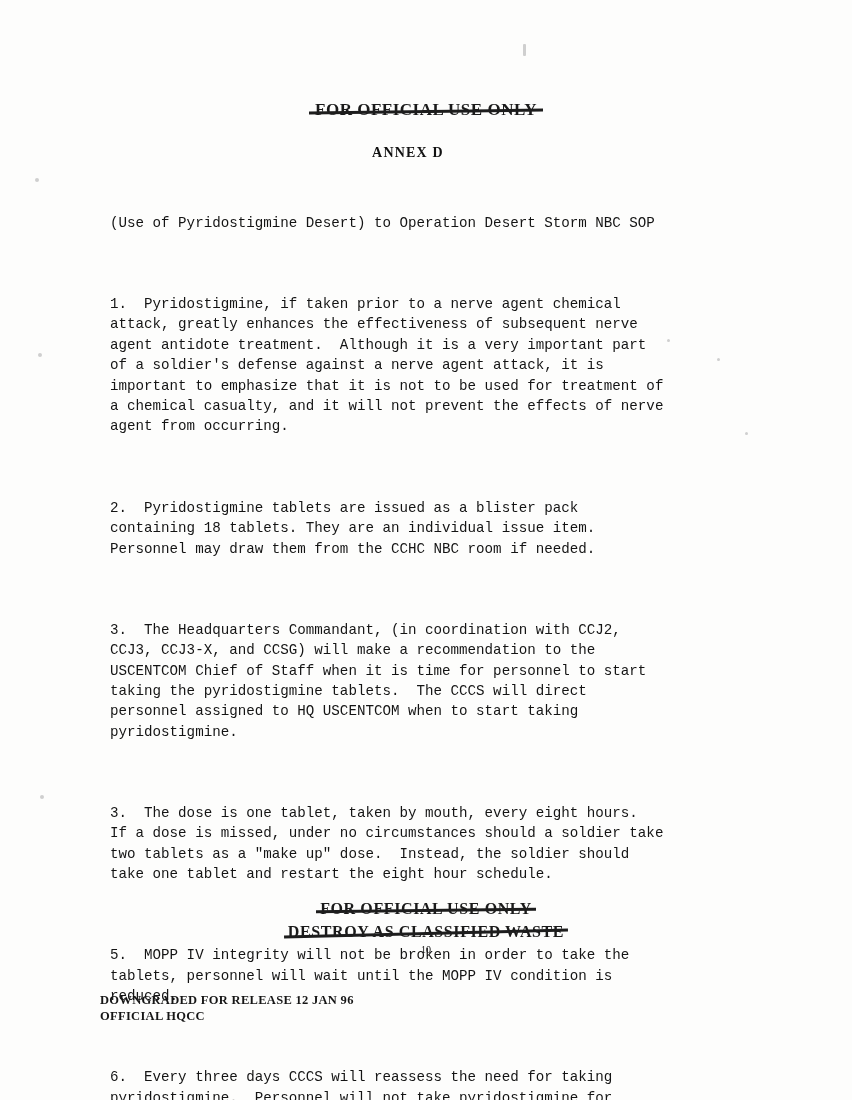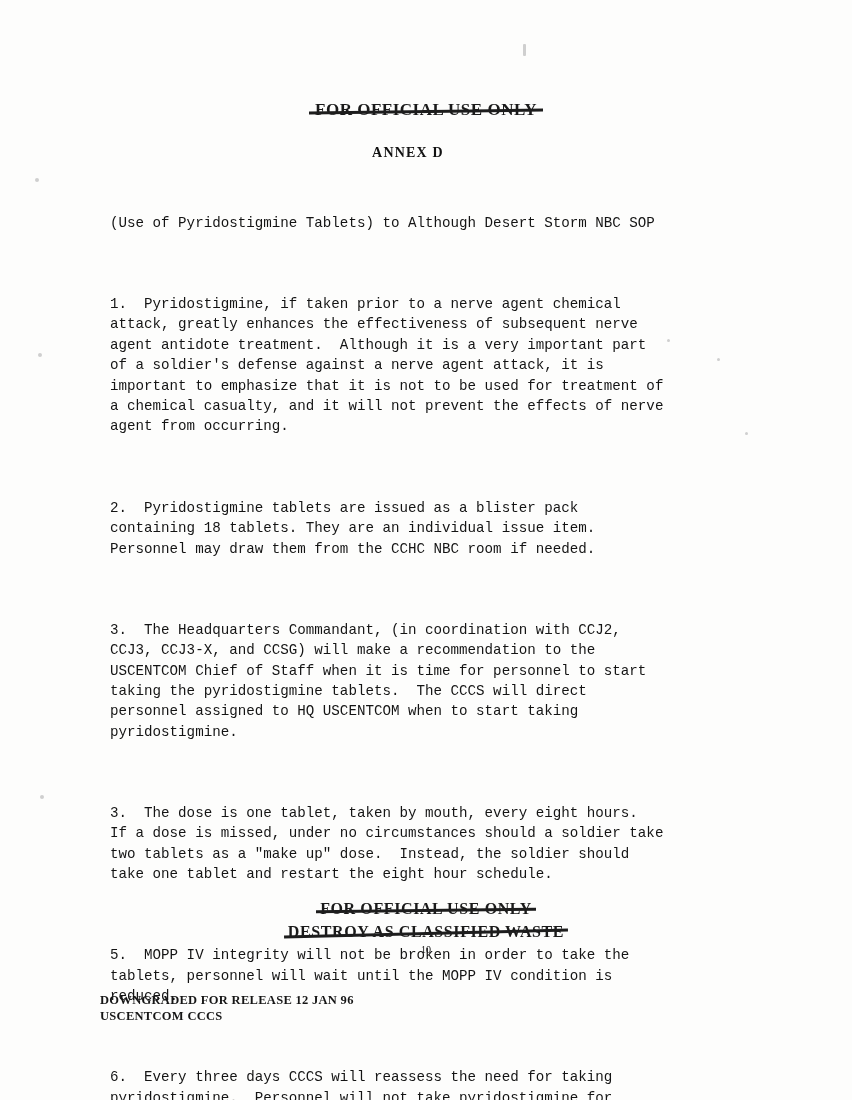--- a/index.html
+++ b/index.html
@@ -138,21 +138,21 @@
   <div class="header-banner">
     <span class="txt">
       <span>FOR OFFICIAL USE ONLY</span>
       <span class="strike-line"></span>
     </span>
   </div>
 
   <div class="annex-title">ANNEX D</div>
 
   <div class="body-text">
-    <p class="para">(Use of Pyridostigmine Tablets) to Although Desert Storm NBC SOP</p>
+    <p class="para">(Use of Pyridostigmine Desert) to Operation Desert Storm NBC SOP</p>
     <p class="para">1.  Pyridostigmine, if taken prior to a nerve agent chemical
 attack, greatly enhances the effectiveness of subsequent nerve
 agent antidote treatment.  Although it is a very important part
 of a soldier's defense against a nerve agent attack, it is
 important to emphasize that it is not to be used for treatment of
 a chemical casualty, and it will not prevent the effects of nerve
 agent from occurring.</p>
     <p class="para">2.  Pyridostigmine tablets are issued as a blister pack
 containing 18 tablets. They are an individual issue item.
 Personnel may draw them from the CCHC NBC room if needed.</p>
@@ -188,16 +188,16 @@
         <span>DESTROY AS CLASSIFIED WASTE</span>
         <span class="strike-line" style="top:52%; transform: rotate(-1.4deg);"></span>
       </span>
     </div>
   </div>
 
   <div class="page-number">10</div>
 
   <div class="downgrade">
     <div>DOWNGRADED FOR RELEASE 12 JAN 96</div>
-    <div>USCENTCOM CCCS</div>
+    <div>OFFICIAL HQCC</div>
   </div>
 
 </div>
 
 </body></html>

